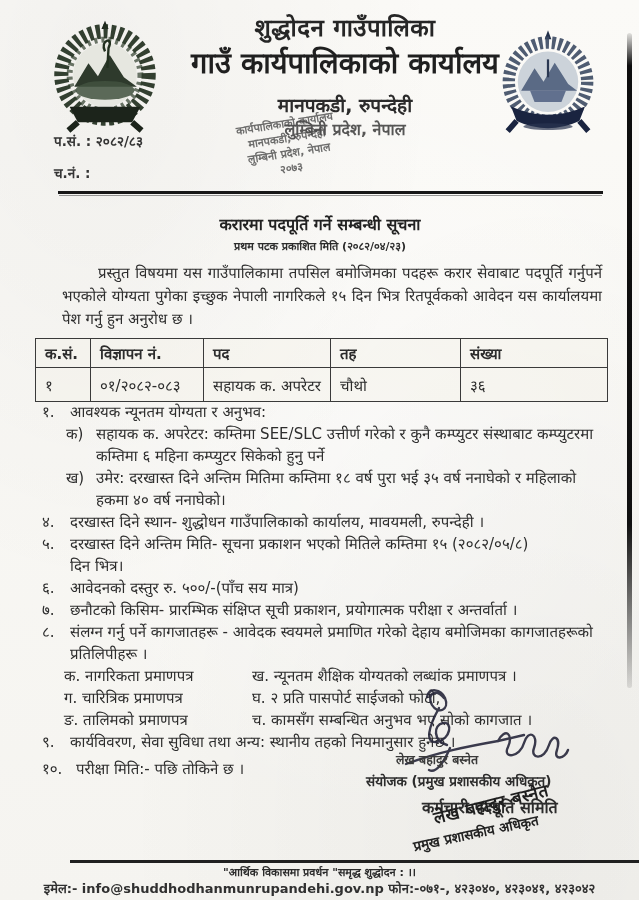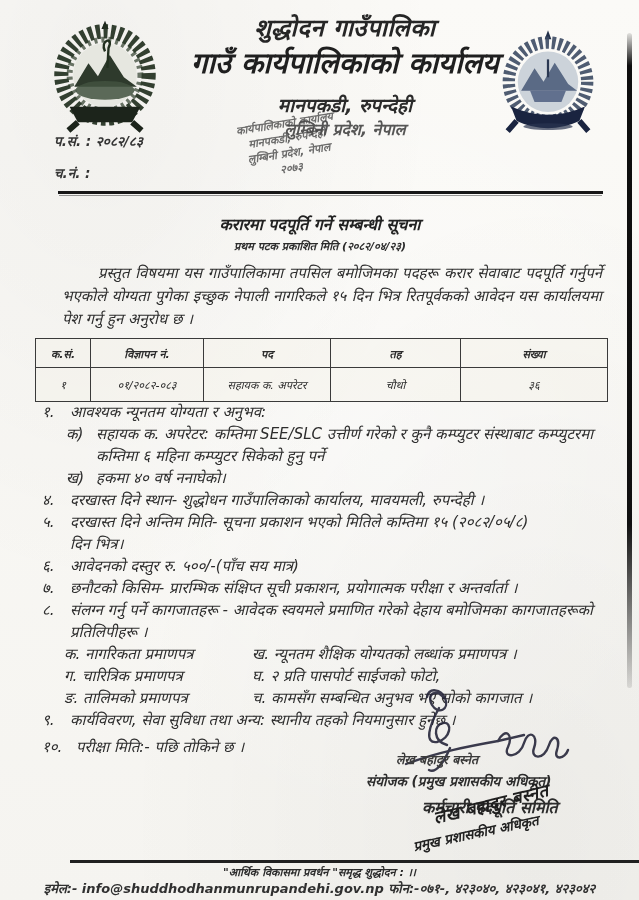--- a/index.html
+++ b/index.html
@@ -6,21 +6,20 @@
   body{
     width:639px;height:900px;position:relative;overflow:hidden;
     font-family:"DejaVu Sans",sans-serif;color:#2e2e2e;
     background:linear-gradient(#fbfaf7,#f5f4f0);
   }
   .page{position:absolute;inset:0;
     background:
       radial-gradient(ellipse at 15% 8%, rgba(0,0,0,0.035), transparent 45%),
       radial-gradient(ellipse at 85% 92%, rgba(0,0,0,0.04), transparent 55%),
       radial-gradient(ellipse at 60% 50%, rgba(255,255,255,0.5), transparent 60%);
-    font-style: italic;
   }
   .abs{position:absolute;}
   
   .hdr-line{left:120px;width:450px;text-align:center;}
   .h1{top:10px;font-size:24px;font-weight:bold;color:#262626;letter-spacing:.5px;}
   .h2{top:42px;font-size:29px;font-weight:bold;color:#1f1f1f;}
   .h3{top:92px;font-size:19px;font-weight:bold;color:#2b2b2b;}
   .h4{top:118px;font-size:16px;font-weight:bold;color:#3a3a3a;opacity:.85;}
   .ref{left:54px;font-size:13.5px;font-weight:bold;color:#343434;}
   .ref1{top:132px;}
@@ -33,21 +32,21 @@
   .vline{left:627px;top:33px;width:5px;height:655px;border-radius:3px;
     background:linear-gradient(to bottom,rgba(12,12,12,.1),#0d0d0d 5%,#101010 75%,rgba(12,12,12,.1));}
   
   .title{top:213px;left:70px;width:500px;text-align:center;font-size:16px;font-weight:bold;color:#222;}
   .pub{top:238px;left:70px;width:500px;text-align:center;font-size:11px;font-weight:bold;color:#2c2c2c;}
   .intro{top:262px;left:62px;width:540px;font-size:15px;line-height:23px;
     text-align:justify;text-indent:36px;color:#2d2d2d;}
   
   .jobtable{top:338px;left:35px;}
   table{border-collapse:collapse;background:rgba(244,241,233,.45);}
-  th,td{border:1.7px solid #3a3a3a;padding:2px 9px;font-size:11px;text-align:center;color:#2c2c2c;}
+  th,td{border:1.7px solid #3a3a3a;padding:2px 9px;font-size:15px;text-align:left;color:#2c2c2c;}
   th{font-weight:bold;height:24px;}
   td{height:29px;}
   
   .list{top:401px;left:42px;width:562px;font-size:15px;line-height:22px;color:#2d2d2d;}
   .item{display:flex;}
   .item .num{flex:0 0 28px;}
   .item.sub{margin-left:24px;}
   .item.sub .num{flex:0 0 30px;}
   .item .txt{flex:1;}
   .item .l2{display:block;}
@@ -151,21 +150,21 @@
     <div class="item">
       <span class="num">१.</span>
       <span class="txt"><span>आवश्यक न्यूनतम योग्यता र अनुभव:</span><span class="l2"></span></span>
     </div>
     <div class="item sub">
       <span class="num">क)</span>
       <span class="txt"><span>सहायक क. अपरेटर:  कम्तिमा SEE/SLC उत्तीर्ण गरेको र कुनै कम्प्युटर संस्थाबाट कम्प्युटरमा</span><span class="l2">कम्तिमा ६ महिना कम्प्युटर सिकेको हुनु पर्ने</span></span>
     </div>
     <div class="item sub">
       <span class="num">ख)</span>
-      <span class="txt"><span class="l2">हकमा ४० वर्ष ननाघेको।</span></span>
+      <span class="txt"><span>उमेर: दरखास्त दिने अन्तिम मितिमा कम्तिमा १८ वर्ष पुरा भई ३५ वर्ष ननाघेको र महिलाको</span><span class="l2">हकमा ४० वर्ष ननाघेको।</span></span>
     </div>
     <div class="item">
       <span class="num">४.</span>
       <span class="txt"><span>दरखास्त दिने स्थान- शुद्धोधन गाउँपालिकाको कार्यालय, मावयमली, रुपन्देही ।</span><span class="l2"></span></span>
     </div>
     <div class="item">
       <span class="num">५.</span>
       <span class="txt"><span>दरखास्त दिने अन्तिम मिति- सूचना प्रकाशन भएको मितिले कम्तिमा १५ (२०८२/०५/८)</span><span class="l2">दिन भित्र।</span></span>
     </div>
     <div class="item">

